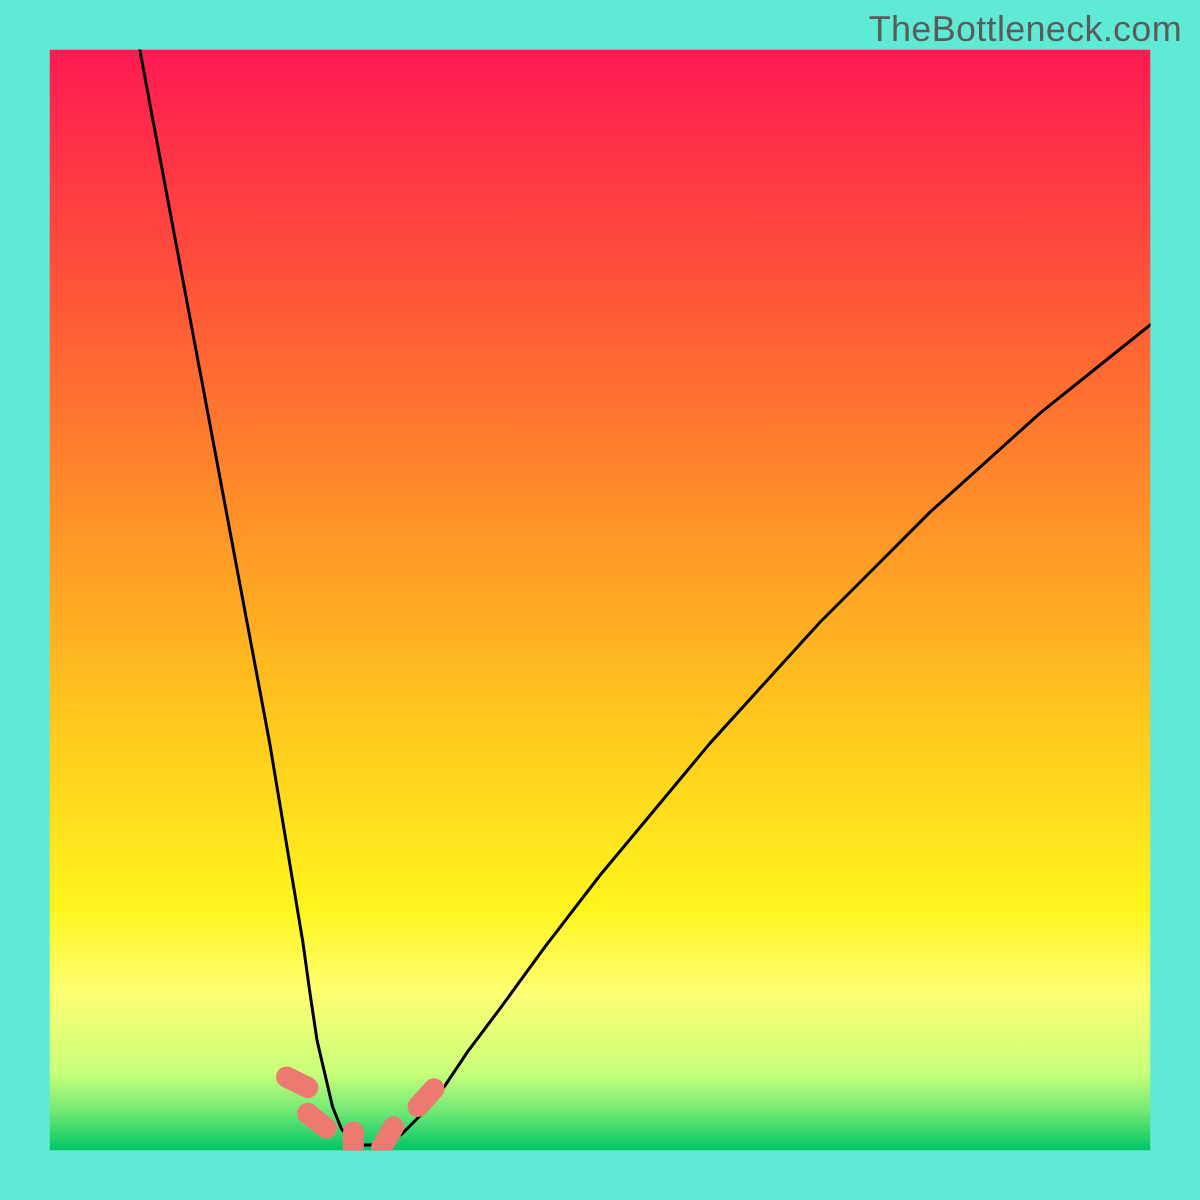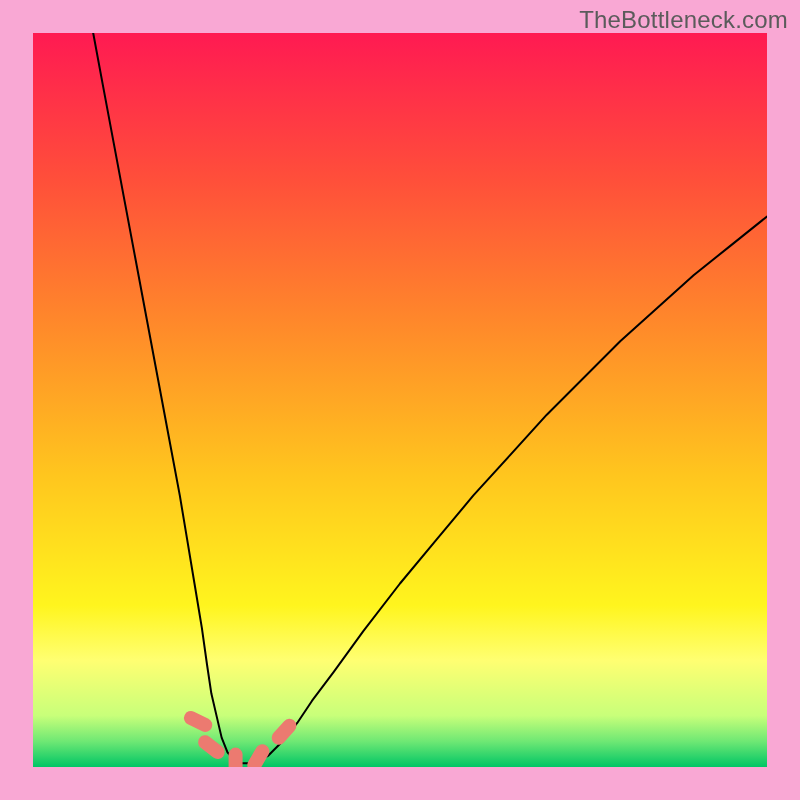--- a/index.html
+++ b/index.html
@@ -10,21 +10,21 @@
     background: #000;
     overflow: hidden;
     font-family: Arial, Helvetica, sans-serif;
   }
   .frame {
     position: absolute;
     left: 0;
     top: 0;
     width: 800px;
     height: 800px;
-    background: #f9a8d4;
+    background: #5eead4;
   }
   .plot {
     position: absolute;
     left: 33px;
     top: 33px;
     width: 734px;
     height: 734px;
   }
   .watermark {
     position: absolute;

